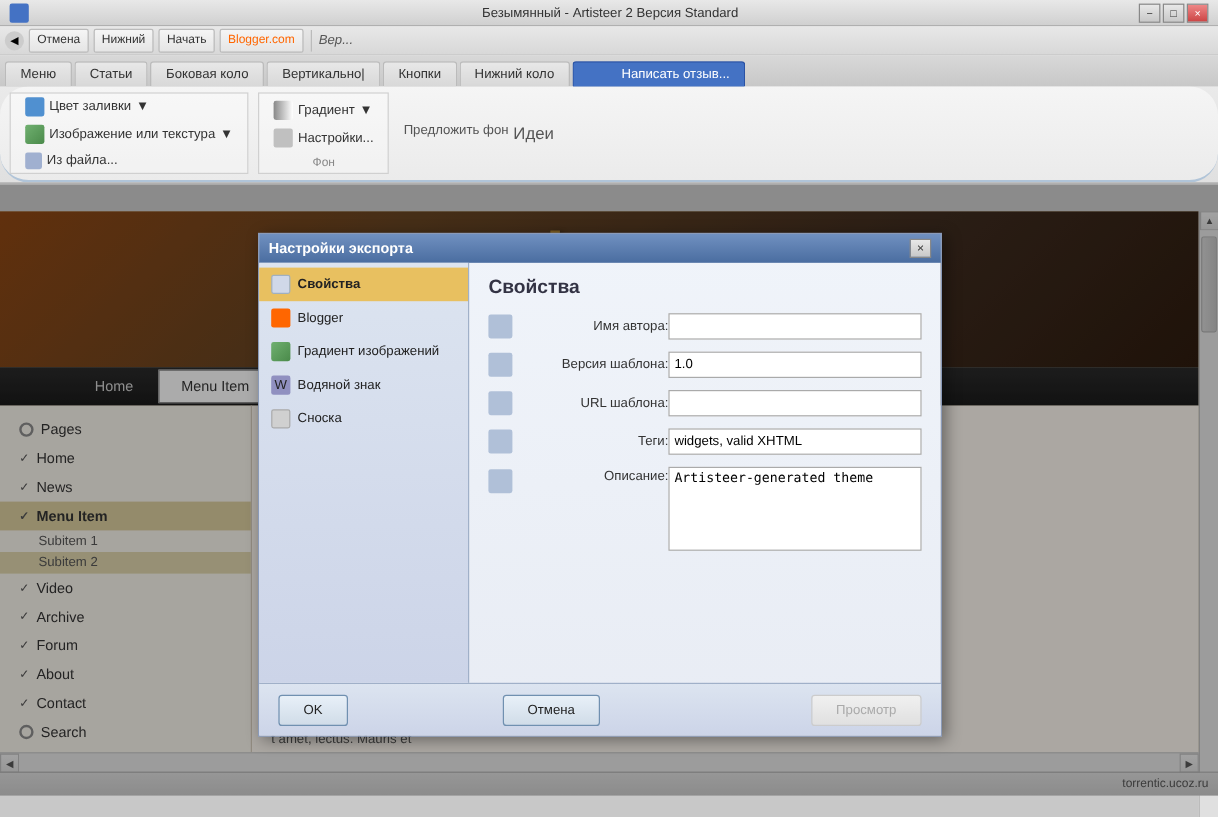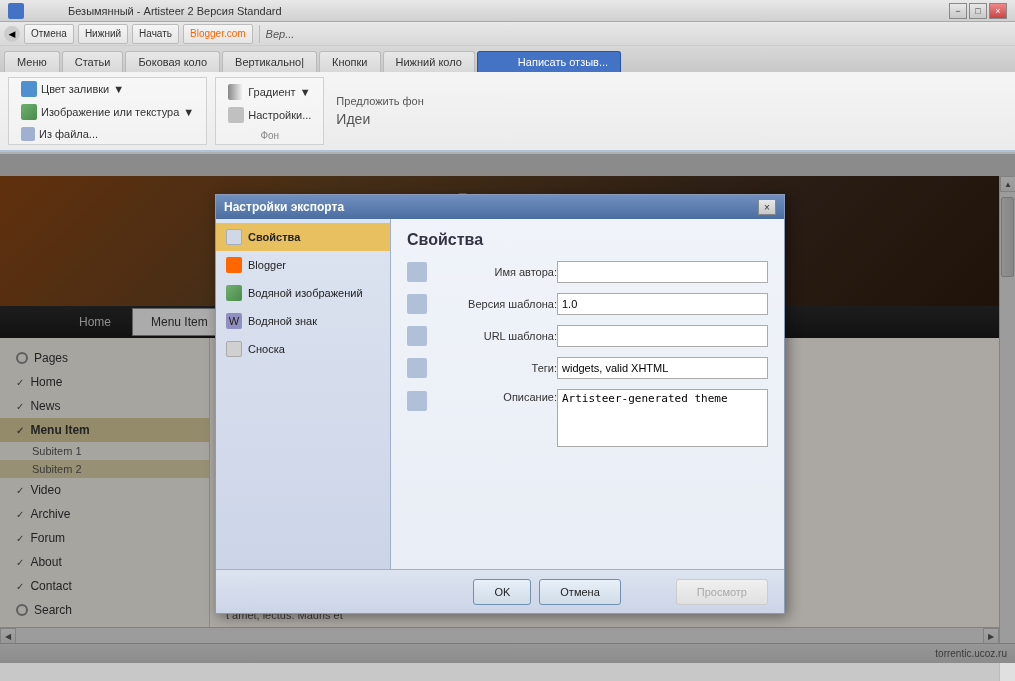--- a/index.html
+++ b/index.html
@@ -8,21 +8,21 @@
     
     .title-bar {
       background: linear-gradient(to bottom, #e8e8e8, #d0d0d0);
       height: 22px;
       display: flex;
       align-items: center;
       justify-content: space-between;
       padding: 0 8px;
       border-bottom: 1px solid #aaa;
     }
-    .title-bar-text { font-size: 11px; color: #333; flex: 1; }
+    .title-bar-text { font-size: 11px; color: #333; flex: 1; text-align: center; }
     .title-bar-controls { display: flex; gap: 2px; }
     .title-btn { width: 18px; height: 16px; border: 1px solid #888; background: linear-gradient(to bottom, #e8e8e8, #c8c8c8); font-size: 9px; cursor: pointer; display: flex; align-items: center; justify-content: center; color: #333; }
 
     
     .ribbon-area {
       background: linear-gradient(to bottom, #f0f0f0, #e0e0e0);
       border-bottom: 2px solid #b0b0b0;
     }
     .ribbon-toolbar {
       height: 24px;
@@ -70,20 +70,21 @@
     .ribbon-tab.active { background: #f5f5f5; color: #333; padding-left: 40px; }
 
     .ribbon-content {
       height: 80px;
       background: linear-gradient(to bottom, #f5f5f5, #ebebeb);
       display: flex;
       align-items: center;
       padding: 4px 8px;
       gap: 8px;
       border-bottom: 2px solid #b0c4d8;
+      border-radius: 24px;
     }
     .ribbon-group {
       display: flex;
       flex-direction: column;
       gap: 3px;
       padding: 2px 6px;
       border: 1px solid #d0d0d0;
       height: 68px;
       justify-content: center;
       background: rgba(255,255,255,0.3);
@@ -384,36 +385,36 @@
     .form-input {
       flex: 1;
       height: 22px;
       border: 1px solid #aaa;
       background: white;
       font-size: 11px;
       padding: 1px 4px;
     }
     .form-textarea {
       flex: 1;
-      height: 58px;
+      height: 70px;
       border: 1px solid #aaa;
       background: white;
       font-size: 11px;
       padding: 2px 4px;
       resize: none;
     }
     .form-icon { width: 20px; height: 20px; background: #b0c0d8; border-radius: 2px; flex-shrink: 0; }
 
     .dialog-footer {
       height: 44px;
       background: linear-gradient(to bottom, #dce4f0, #ccd4e8);
       border-top: 1px solid #a0b0c8;
       display: flex;
       align-items: center;
-      justify-content: flex-end;
+      justify-content: space-between;
       padding: 12px 16px;
       gap: 8px;
     }
     .dialog-btn {
       height: 26px;
       padding: 0 20px;
       border: 1px solid #7090b0;
       background: linear-gradient(to bottom, #e8f0f8, #d0dce8);
       font-size: 11px;
       color: #222;
@@ -477,21 +478,21 @@
       <div class="ribbon-group-btn">
         <span class="icon-square" style="background:linear-gradient(to right,#888,#fff);width:16px;"></span>
         <span>Градиент</span> ▼
       </div>
       <div class="ribbon-group-btn">
         <span class="icon-square" style="background:#c0c0c0;"></span>
         <span>Настройки...</span>
       </div>
       <div style="font-size:10px;color:#888;text-align:center;padding-top:2px;">Фон</div>
     </div>
-    <div style="display:flex;flex-direction:column;gap:4px;padding:4px;">
+    <div style="display:flex;flex-direction:row;gap:4px;padding:4px;">
       <div style="font-size:11px;color:#555;">Предложить фон</div>
       <div style="font-size:14px;color:#555;">Идеи</div>
     </div>
   </div>
 </div>
 
 <div style="position:relative; width:1015px; height:509px;">
 
   <div class="content-wrapper">
 
@@ -613,21 +614,21 @@
           <div class="dialog-sidebar-item active">
             <span class="ds-icon ds-icon-props"></span>
             <span>Свойства</span>
           </div>
           <div class="dialog-sidebar-item">
             <span class="ds-icon ds-icon-blogger"></span>
             <span>Blogger</span>
           </div>
           <div class="dialog-sidebar-item">
             <span class="ds-icon ds-icon-img"></span>
-            <span>Водяной изображений</span>
+            <span>Градиент изображений</span>
           </div>
           <div class="dialog-sidebar-item">
             <span class="ds-icon ds-icon-watermark">W</span>
             <span>Водяной знак</span>
           </div>
           <div class="dialog-sidebar-item">
             <span class="ds-icon ds-icon-footnote"></span>
             <span>Сноска</span>
           </div>
         </div>

